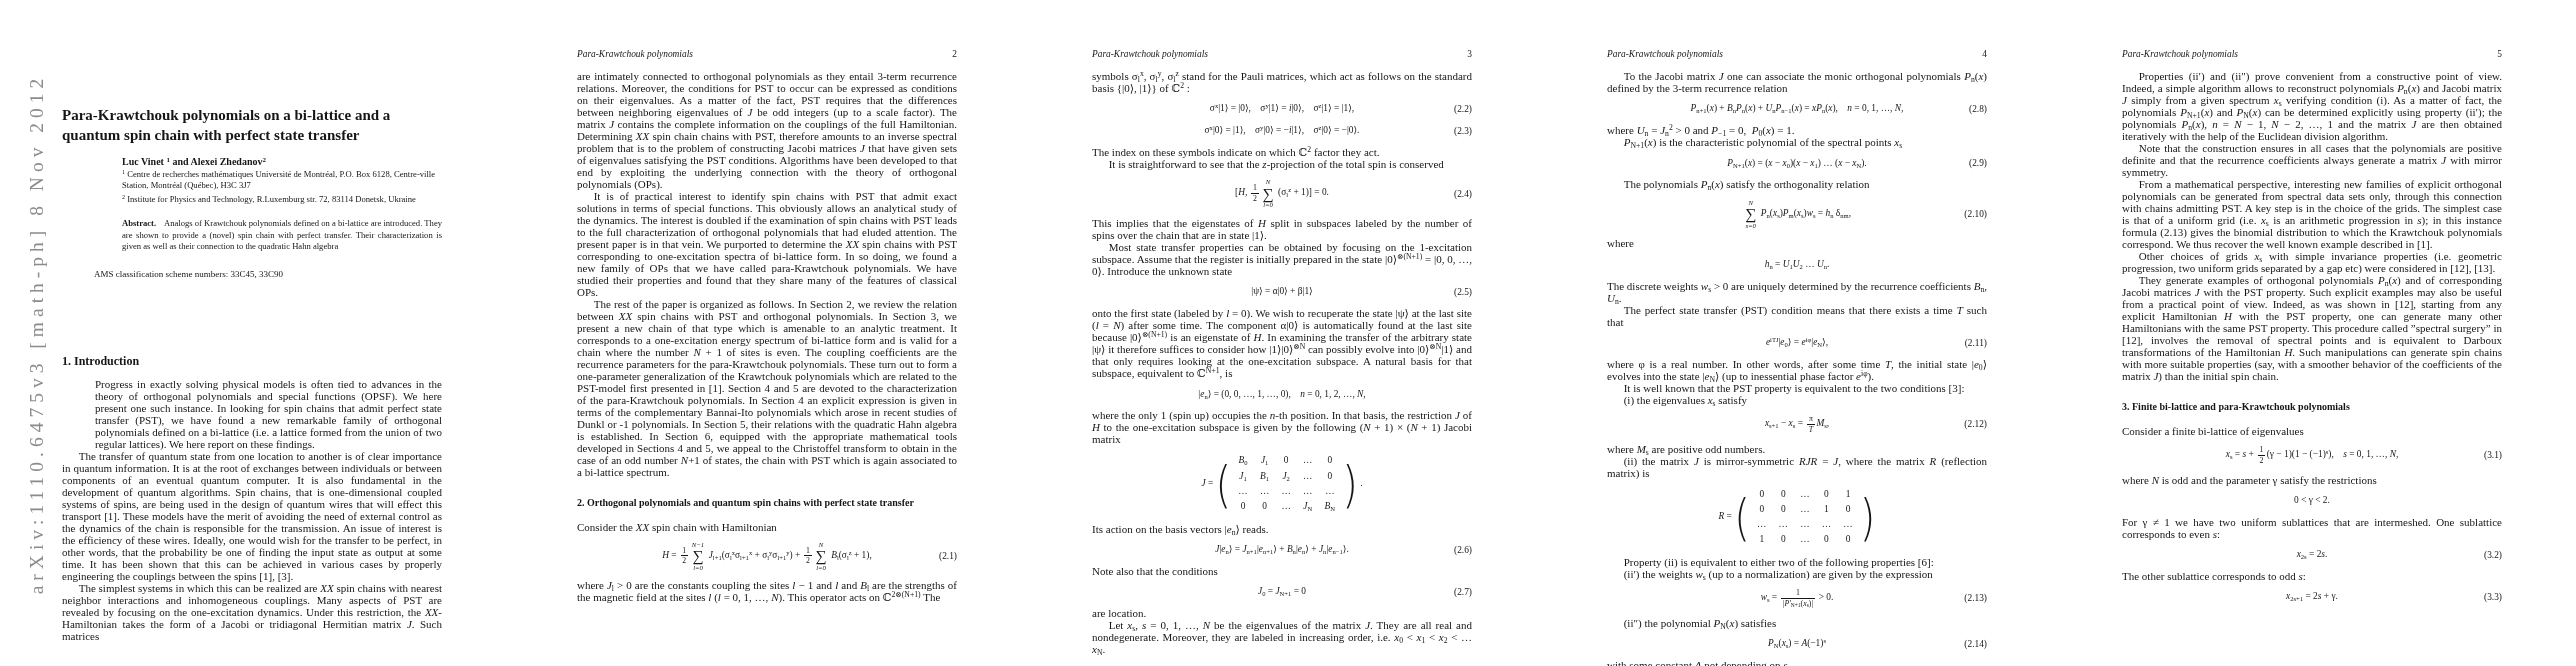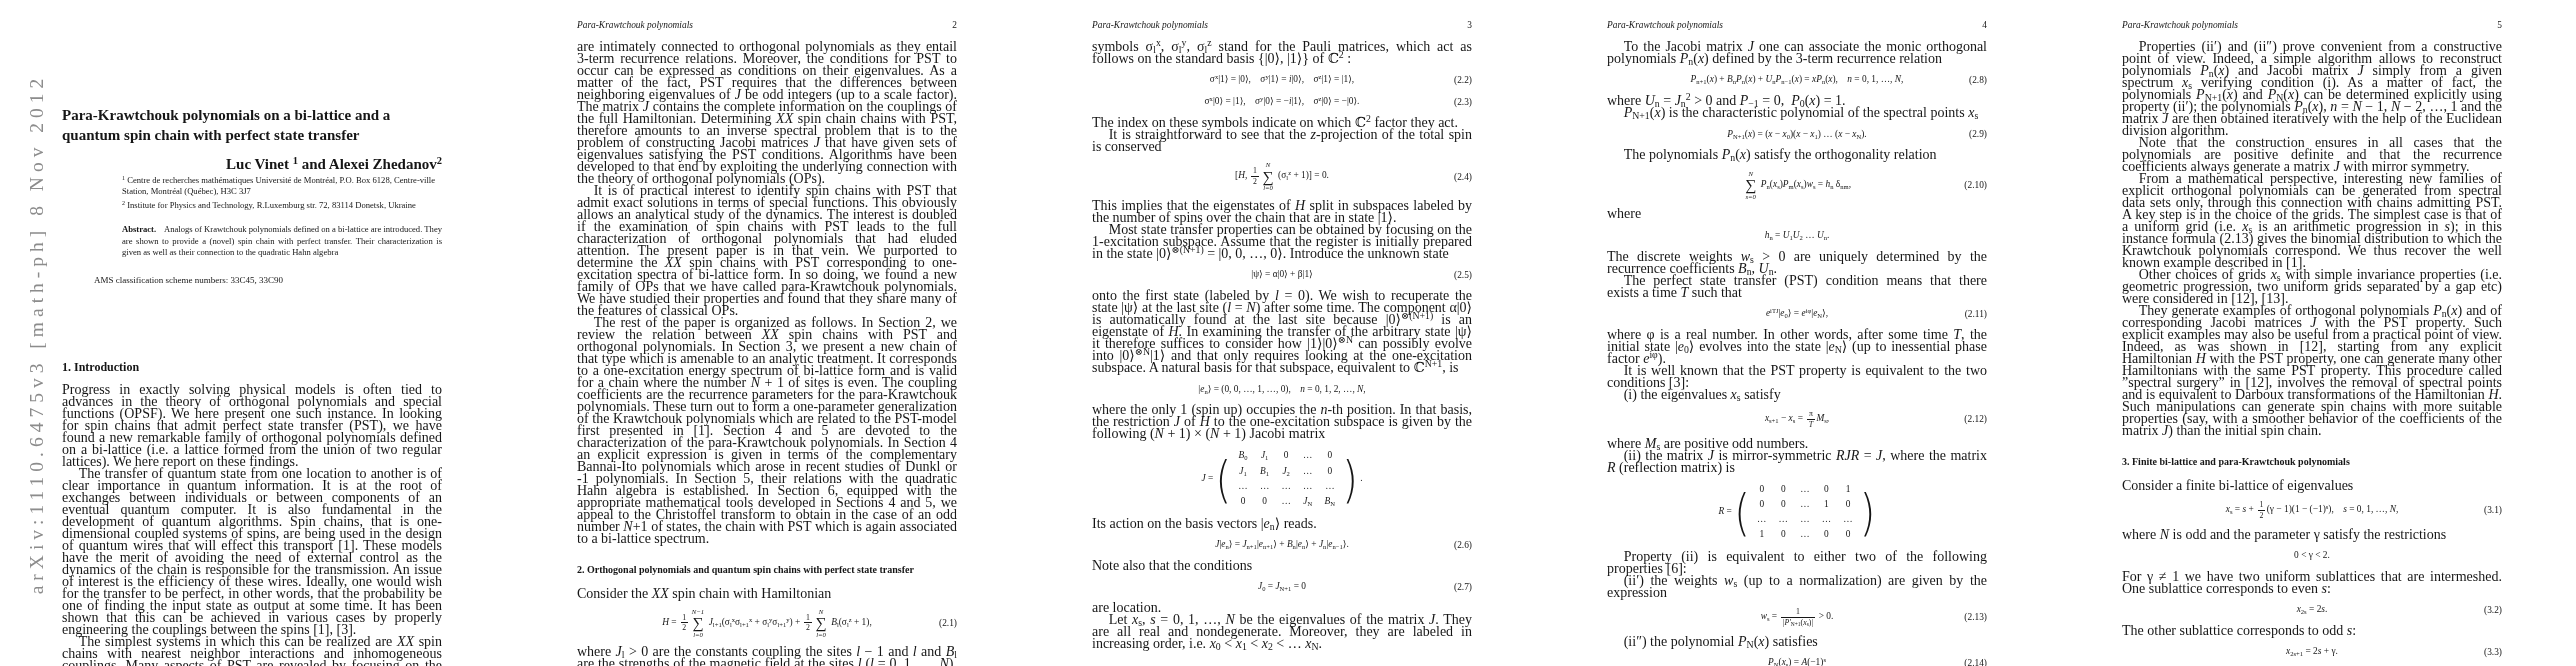--- a/index.html
+++ b/index.html
@@ -7,35 +7,35 @@
   .strip{display:flex;width:2576px;height:667px;background:#fff;}
   .page{position:relative;flex:0 0 515px;width:515px;height:667px;background:#fff;overflow:hidden;}
   .content{position:absolute;left:62px;width:380px;top:0;}
   
   .wm{position:absolute;left:10px;top:0;width:53px;height:667px;}
   .wmtext{position:absolute;left:50%;top:50%;transform:translate(-50%,-50%) rotate(-90deg);
     white-space:nowrap;font-size:19.5px;letter-spacing:5px;color:#8c8c8c;}
   
   .p1c{padding-top:106px;}
   .title{font-size:15px;font-weight:bold;line-height:1.3;}
-  .authors{margin-top:11px;margin-left:60px;font-weight:bold;font-size:15px;text-align:right;}
+  .authors{margin-top:11px;margin-left:60px;font-weight:bold;font-size:10px;}
   .affil{margin-left:60px;font-size:8.6px;line-height:1.3;margin-top:2.2px;}
   .abstract{margin-top:13.3px;margin-left:60px;font-size:8.6px;line-height:1.32;text-align:justify;}
   .abstract b{padding-right:7.8px;}
   .ams{margin-top:16.7px;margin-left:32px;font-size:9px;}
   .sech1{margin-top:75px;font-size:12px;font-weight:bold;}
   .sech{margin:18px 0 11px;font-size:10px;font-weight:bold;line-height:1.35;}
   
-  .pghead{padding-top:20px;display:flex;justify-content:space-between;align-items:baseline;
+  .pghead{padding-top:49px;display:flex;justify-content:space-between;align-items:baseline;
     font-size:9.4px;margin-bottom:11px;gap:14px;}
   .rt{font-style:italic;}
   
-  .p{font-size:14px;line-height:12px;text-align:justify;margin:0;}
+  .p{font-size:11px;line-height:12px;text-align:justify;margin:0;}
   .ind{text-indent:16.7px;}
-  .mt{margin-top:9px;}
+  .mt{margin-top:9px;margin-left:33px;}
   sub{font-size:70%;vertical-align:-0.25em;line-height:0;}
   sup{font-size:70%;vertical-align:0.5em;line-height:0;}
   
   .eqrow{display:flex;align-items:center;margin:8.3px 0;font-size:9.4px;}
   .eqsp{flex:0 0 28px;}
   .eqbody{flex:1;text-align:center;line-height:1.45;}
   .eqnum{flex:0 0 28px;text-align:right;}
   mfr{display:inline-flex;flex-direction:column;vertical-align:middle;text-align:center;margin:0 1.7px;}
   mfr mt{display:block;border-bottom:0.6px solid #161616;padding:0 1.7px;font-size:7.8px;line-height:1.25;}
   mfr mb{display:block;padding:0 1.7px;font-size:7.8px;line-height:1.25;}

